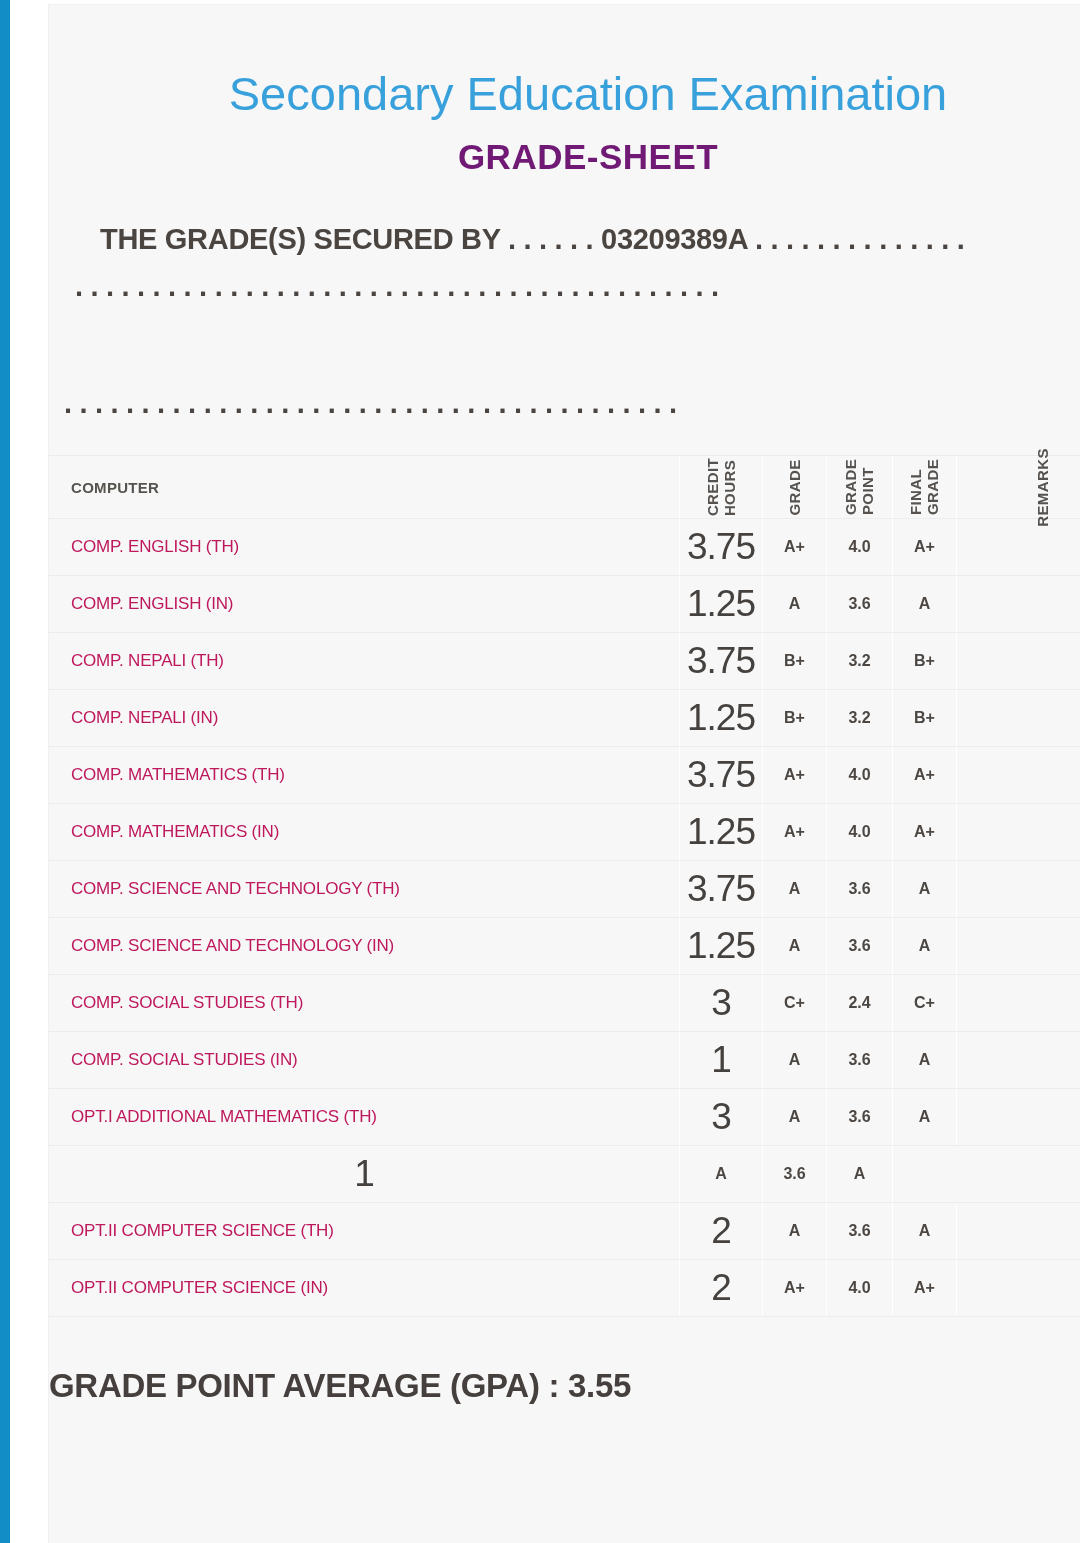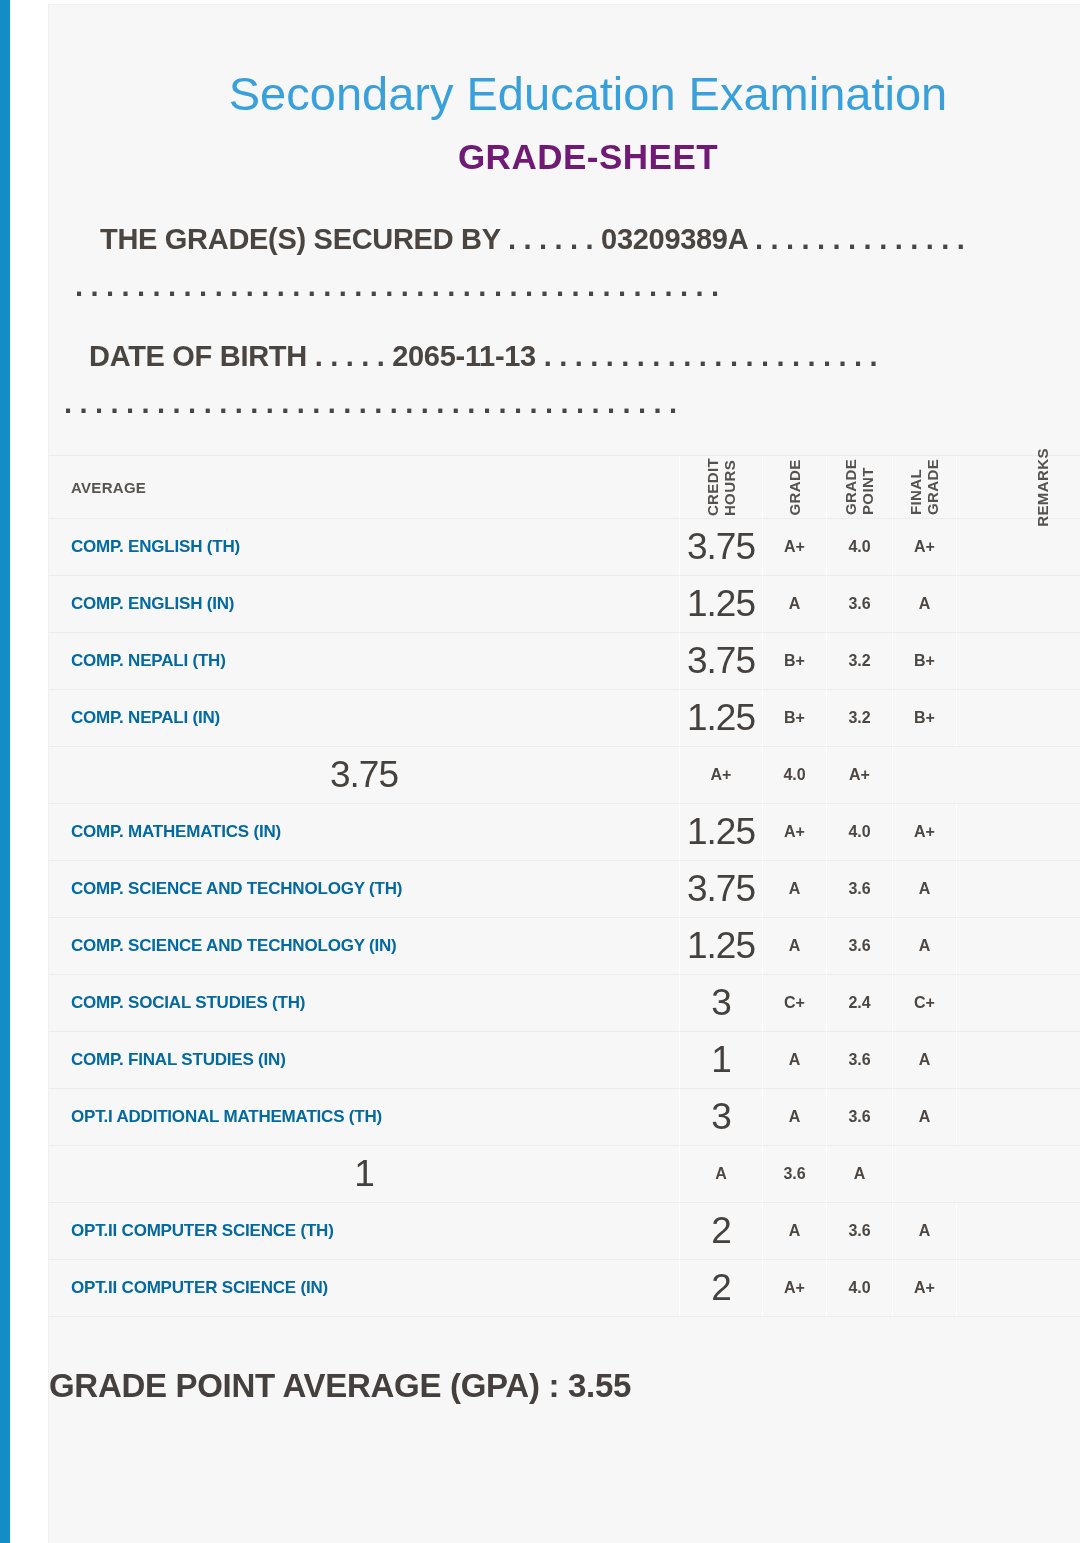--- a/index.html
+++ b/index.html
@@ -75,21 +75,21 @@
   }
   .vlabel {
     transform: rotate(-90deg);
     white-space: pre-line;
     text-align: left;
     font-size: 15px; line-height: 17px;
     font-weight: 700; letter-spacing: 0.4px;
     color: #56524f;
   }
   .cell-subject {
-    font-size: 17px; font-weight: 700; letter-spacing: -0.2px; color: #0369a1;
+    font-size: 17px; font-weight: 400; letter-spacing: -0.2px; color: #be185d;
   }
   .cell-credit {
     font-size: 37px; font-weight: 400; letter-spacing: -1px; color: #45413e;
   }
   .cell-grade, .cell-point, .cell-final {
     font-size: 16px; font-weight: 700; color: #4c4743;
   }
   .gpa-line {
     margin-top: 50px;
     padding-right: 10px;
@@ -105,26 +105,26 @@
 
 <div class="edge-strip"></div>
 
 <div class="card">
 
   <h1 class="title">Secondary Education Examination</h1>
   <h2 class="subtitle">GRADE-SHEET</h2>
 
   <p class="statement first"><span>THE GRADE(S) SECURED BY . . . . . . 03209389A . . . . . . . . . . . . . .</span><br><span class="cont">. . . . . . . . . . . . . . . . . . . . . . . . . . . . . . . . . . . . . . . . . .</span></p>
 
-  <p class="statement"><span>DATE OF BIRTH . . . . . 2065-11-13 . . . . . . . . . . . . . . . . . . . . . .</span><br><span class="cont">. . . . . . . . . . . . . . . . . . . . . . . . . . . . . . . . . . . . . . . .</span></p>
+  <p class="statement"><br><span class="cont">. . . . . . . . . . . . . . . . . . . . . . . . . . . . . . . . . . . . . . . .</span></p>
 
 
   <div class="grades-table">
     <div class="thead">
-      <div class="hcell hcell-subjects">AVERAGE</div>
+      <div class="hcell hcell-subjects">COMPUTER</div>
       <div class="hcell">
           <span class="vlabel">CREDIT
 HOURS</span>
         </div>
       <div class="hcell">
           <span class="vlabel">GRADE</span>
         </div>
       <div class="hcell">
           <span class="vlabel">GRADE
 POINT</span>
@@ -164,20 +164,21 @@
         </div>
         <div class="trow">
           <div class="tcell cell-subject">COMP. NEPALI (IN)</div>
           <div class="tcell cell-credit">1.25</div>
           <div class="tcell cell-grade">B+</div>
           <div class="tcell cell-point">3.2</div>
           <div class="tcell cell-final">B+</div>
           <div class="tcell cell-remarks"></div>
         </div>
         <div class="trow">
+          <div class="tcell cell-subject">COMP. MATHEMATICS (TH)</div>
           <div class="tcell cell-credit">3.75</div>
           <div class="tcell cell-grade">A+</div>
           <div class="tcell cell-point">4.0</div>
           <div class="tcell cell-final">A+</div>
           <div class="tcell cell-remarks"></div>
         </div>
         <div class="trow">
           <div class="tcell cell-subject">COMP. MATHEMATICS (IN)</div>
           <div class="tcell cell-credit">1.25</div>
           <div class="tcell cell-grade">A+</div>
@@ -203,21 +204,21 @@
         </div>
         <div class="trow">
           <div class="tcell cell-subject">COMP. SOCIAL STUDIES (TH)</div>
           <div class="tcell cell-credit">3</div>
           <div class="tcell cell-grade">C+</div>
           <div class="tcell cell-point">2.4</div>
           <div class="tcell cell-final">C+</div>
           <div class="tcell cell-remarks"></div>
         </div>
         <div class="trow">
-          <div class="tcell cell-subject">COMP. FINAL STUDIES (IN)</div>
+          <div class="tcell cell-subject">COMP. SOCIAL STUDIES (IN)</div>
           <div class="tcell cell-credit">1</div>
           <div class="tcell cell-grade">A</div>
           <div class="tcell cell-point">3.6</div>
           <div class="tcell cell-final">A</div>
           <div class="tcell cell-remarks"></div>
         </div>
         <div class="trow">
           <div class="tcell cell-subject">OPT.I ADDITIONAL MATHEMATICS (TH)</div>
           <div class="tcell cell-credit">3</div>
           <div class="tcell cell-grade">A</div>

